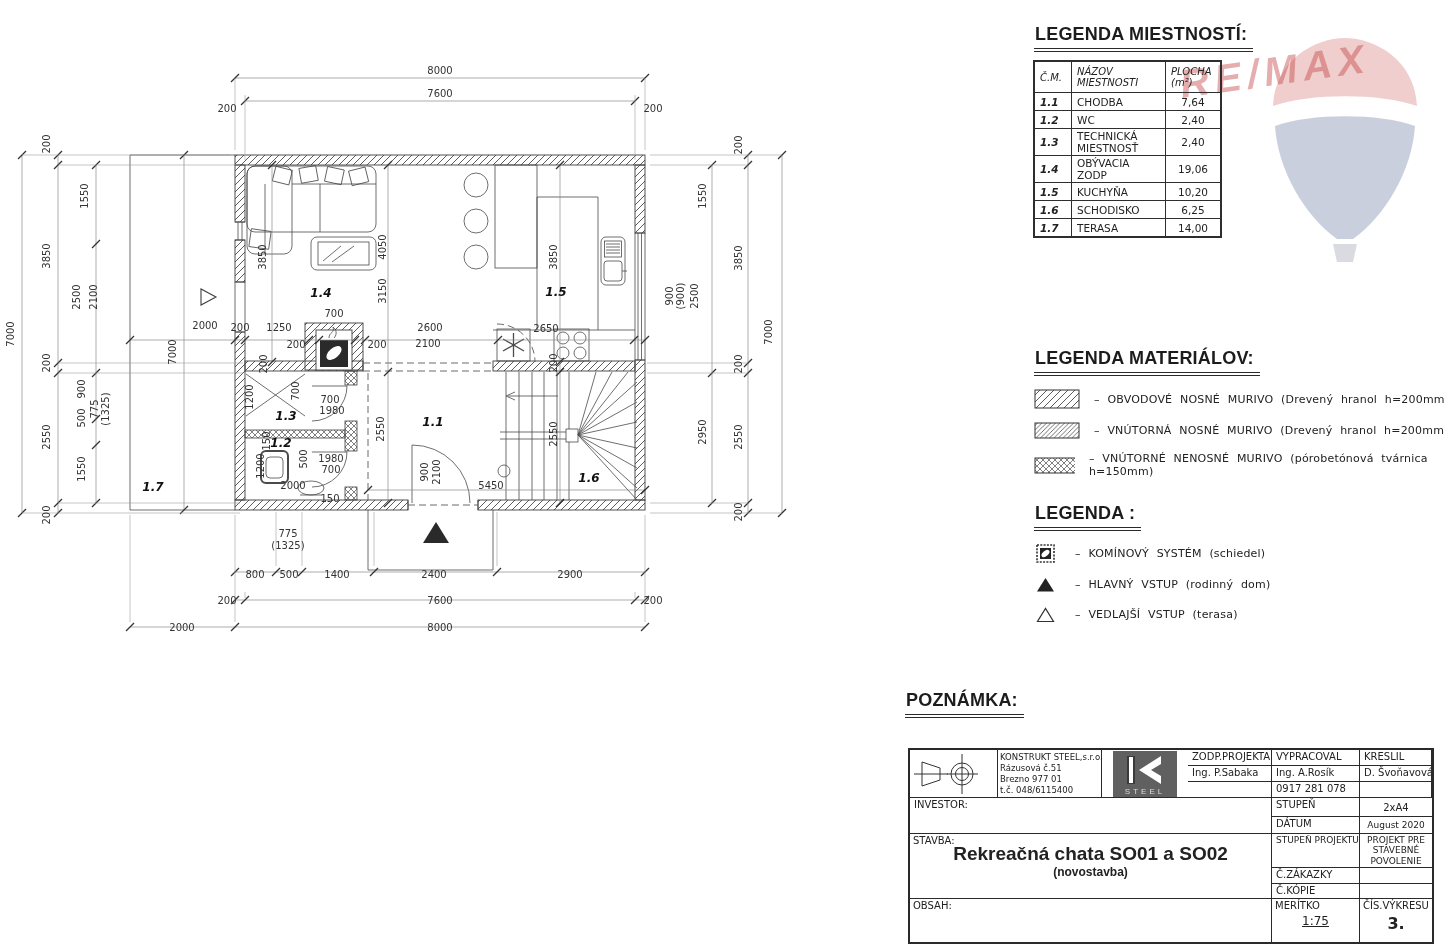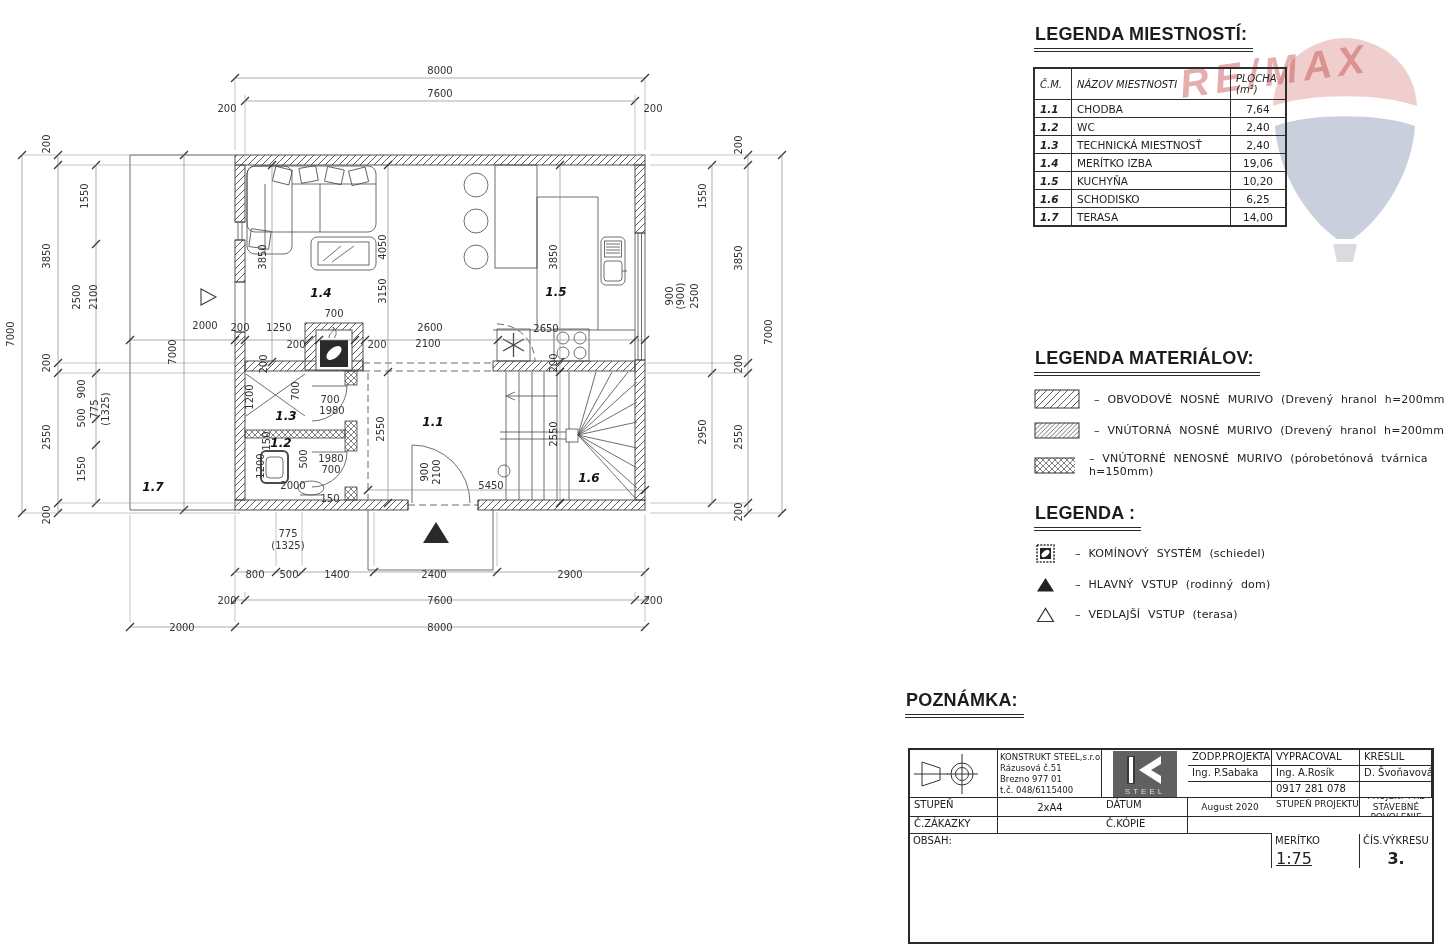--- a/index.html
+++ b/index.html
@@ -14,21 +14,21 @@
   .dim{stroke:#8a8a8a;stroke-width:.7;}
   .tick{stroke:#333;stroke-width:1.2;}
   .ext{stroke:#a0a0a0;stroke-width:.6;}
   .dtxt{font:10px "DejaVu Sans",sans-serif;fill:#333;}
   .rtxt{font:italic 700 12px "DejaVu Sans",sans-serif;fill:#111;}
   
   .lhead{display:inline-block;font-family:"Liberation Sans",sans-serif;font-weight:bold;
          font-size:18px;letter-spacing:.2px;color:#1c1c1c;border-bottom:4px double #2a2a2a;
          padding:0 6px 3px 1px;}
   .legend-rooms{position:absolute;left:1034px;top:24px;width:250px;z-index:1;}
-  .rtable{border-collapse:collapse;margin-top:16px;width:252px;background:transparent;}
+  .rtable{border-collapse:collapse;margin-top:9px;width:187px;background:transparent;}
   .rtable th,.rtable td{border:1px solid #2e2e2e;font-size:10.5px;padding:1px 5px;
          font-family:"DejaVu Sans",sans-serif;color:#222;background:transparent;}
   .rtable thead th{height:28px;font-weight:normal;font-style:italic;text-align:left;font-size:10px;}
   .rtable td.rn{font-weight:bold;font-style:italic;text-align:left;width:26px;}
   .rtable td.ar{text-align:center;width:44px;}
   .rtable td{height:15px;}
   .rtable{outline:1px solid #2e2e2e;}
   .legend-materials{position:absolute;left:1034px;top:348px;width:420px;}
   .legend-symbols{position:absolute;left:1034px;top:503px;width:420px;}
   .mat-item,.sym-item{display:flex;align-items:center;gap:14px;margin-top:13px;}
@@ -47,21 +47,21 @@
       padding:1px 4px;overflow:hidden;white-space:nowrap;color:#222;background:transparent;}
   .tc.small{font-size:9px;}
   .tc.center{display:flex;align-items:center;justify-content:center;padding:0;}
   .tc.rel{position:relative;white-space:normal;}
   .big-title{text-align:center;font-weight:bold;font-size:19px;font-family:"Liberation Sans",sans-serif;margin-top:8px;}
   .sub-title{text-align:center;font-weight:bold;font-size:12px;font-family:"Liberation Sans",sans-serif;}
   .obsah-title{text-align:center;font-weight:bold;font-size:18px;font-family:"Liberation Sans",sans-serif;margin-top:8px;}
   .corner-label{position:absolute;left:3px;top:1px;font-size:10px;}
   .firm{font-size:8.5px;line-height:11px;padding:2px 2px;}
   .stupen-val{font-size:9px;text-align:center;line-height:10.5px;display:flex;align-items:center;justify-content:center;height:100%;}
-  .mer-val{text-align:left;font-size:16px;margin-top:6px;}
+  .mer-val{text-align:center;font-size:12px;margin-top:6px;}
   .cis-val{text-align:center;font-weight:bold;font-size:16px;margin-top:2px;}
 </style>
 </head>
 <body>
 
 <div id="canvas">
 
   <svg id="plan" width="810" height="670" viewBox="0 0 810 670" xmlns="http://www.w3.org/2000/svg">
     <defs>
       <pattern id="ph" width="7" height="7" patternUnits="userSpaceOnUse">
@@ -461,21 +461,21 @@
             <td>WC</td>
             <td class="ar">2,40</td>
           </tr>
           <tr>
             <td class="rn">1.3</td>
             <td>TECHNICKÁ MIESTNOSŤ</td>
             <td class="ar">2,40</td>
           </tr>
           <tr>
             <td class="rn">1.4</td>
-            <td>MERÍTKO IZBA</td>
+            <td>OBÝVACIA ZODP</td>
             <td class="ar">19,06</td>
           </tr>
           <tr>
             <td class="rn">1.5</td>
             <td>KUCHYŇA</td>
             <td class="ar">10,20</td>
           </tr>
           <tr>
             <td class="rn">1.6</td>
             <td>SCHODISKO</td>
@@ -570,24 +570,30 @@
         <polygon points="48,5 26,19 48,33 48,25 38,19 48,13" fill="#fff"></polygon>
         <text x="32" y="43" text-anchor="middle" font-family="Liberation Sans, sans-serif" font-size="8" letter-spacing="3" fill="#ddd">STEEL</text>
       </svg>
     </div>
     <div class="tc">Ing.  P.Sabaka</div>
     <div class="tc">Ing.  A.Rosík</div>
     <div class="tc">D.  Švoňavová</div>
     <div class="tc"></div>
     <div class="tc">0917 281 078</div>
     <div class="tc"></div>
+    <div class="tc" style="grid-column:1/span 4;grid-row:4/span 2;">INVESTOR:</div>
     <div class="tc">STUPEŇ</div>
     <div class="tc center" style="border-right:none;font-size:10px;">2xA4</div>
     <div class="tc">DÁTUM</div>
     <div class="tc center small" style="border-right:none;">August  2020</div>
+    <div class="tc rel" style="grid-column:1/span 4;grid-row:6/span 3;">
+      <span class="corner-label">STAVBA:</span>
+      <div class="big-title">Rekreačná chata SO01 a SO02</div>
+      <div class="sub-title">(novostavba)</div>
+    </div>
     <div class="tc small">STUPEŇ  PROJEKTU</div>
     <div class="tc rel" style="border-right:none;padding:0;">
       <div class="stupen-val">PROJEKT  PRE  STAVEBNÉ  POVOLENIE</div>
     </div>
     <div class="tc">Č.ZÁKAZKY</div>
     <div class="tc" style="border-right:none;"></div>
     <div class="tc">Č.KÓPIE</div>
     <div class="tc" style="border-right:none;"></div>
     <div class="tc rel" style="grid-column:1/span 4;border-bottom:none;">
       <span class="corner-label">OBSAH:</span>

